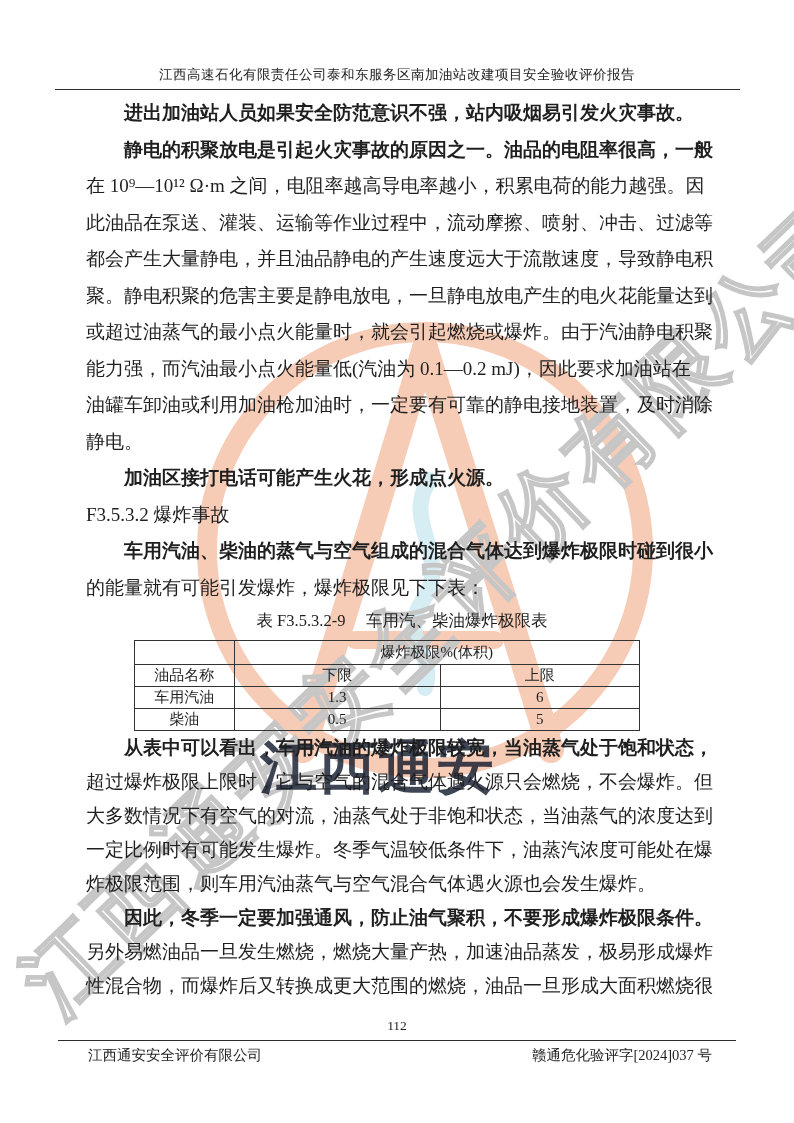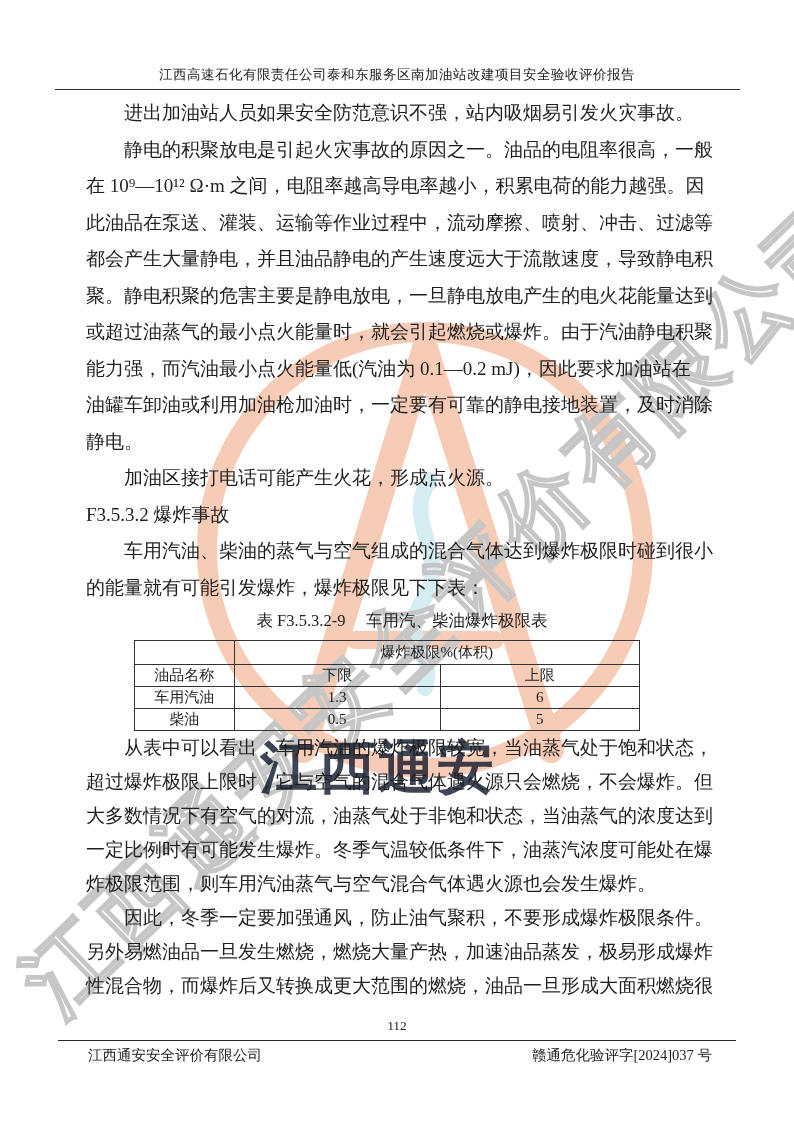--- a/index.html
+++ b/index.html
@@ -35,21 +35,21 @@
     font-family:"Liberation Sans","DejaVu Sans",sans-serif;
     font-size:57px; font-weight:bold; letter-spacing:2px;
     color:#0f172a; opacity:.8; white-space:nowrap;
   }
   
   .body-block{
     position:absolute; top:95px; left:86px; width:632px; z-index:2;
   }
   .ln{height:36.5px; line-height:36.5px; font-size:19px; white-space:nowrap;}
   .lnb{height:34px; line-height:34px; font-size:19px; white-space:nowrap;}
-  .indent{padding-left:38px;}
+  .indent{padding-left:38px;font-weight:bold;}
   .heading{font-weight:normal;}
   .caption{height:30px; line-height:30px; font-size:16.5px; text-align:center; white-space:nowrap;}
   
   .tbl{
     margin:4px 0 0 48px; width:506px; border-collapse:collapse;
     font-size:15px; color:#1f1f1f;
   }
   .tbl td{
     border:1px solid #333; text-align:center; vertical-align:middle;
     height:21px; padding:0;

